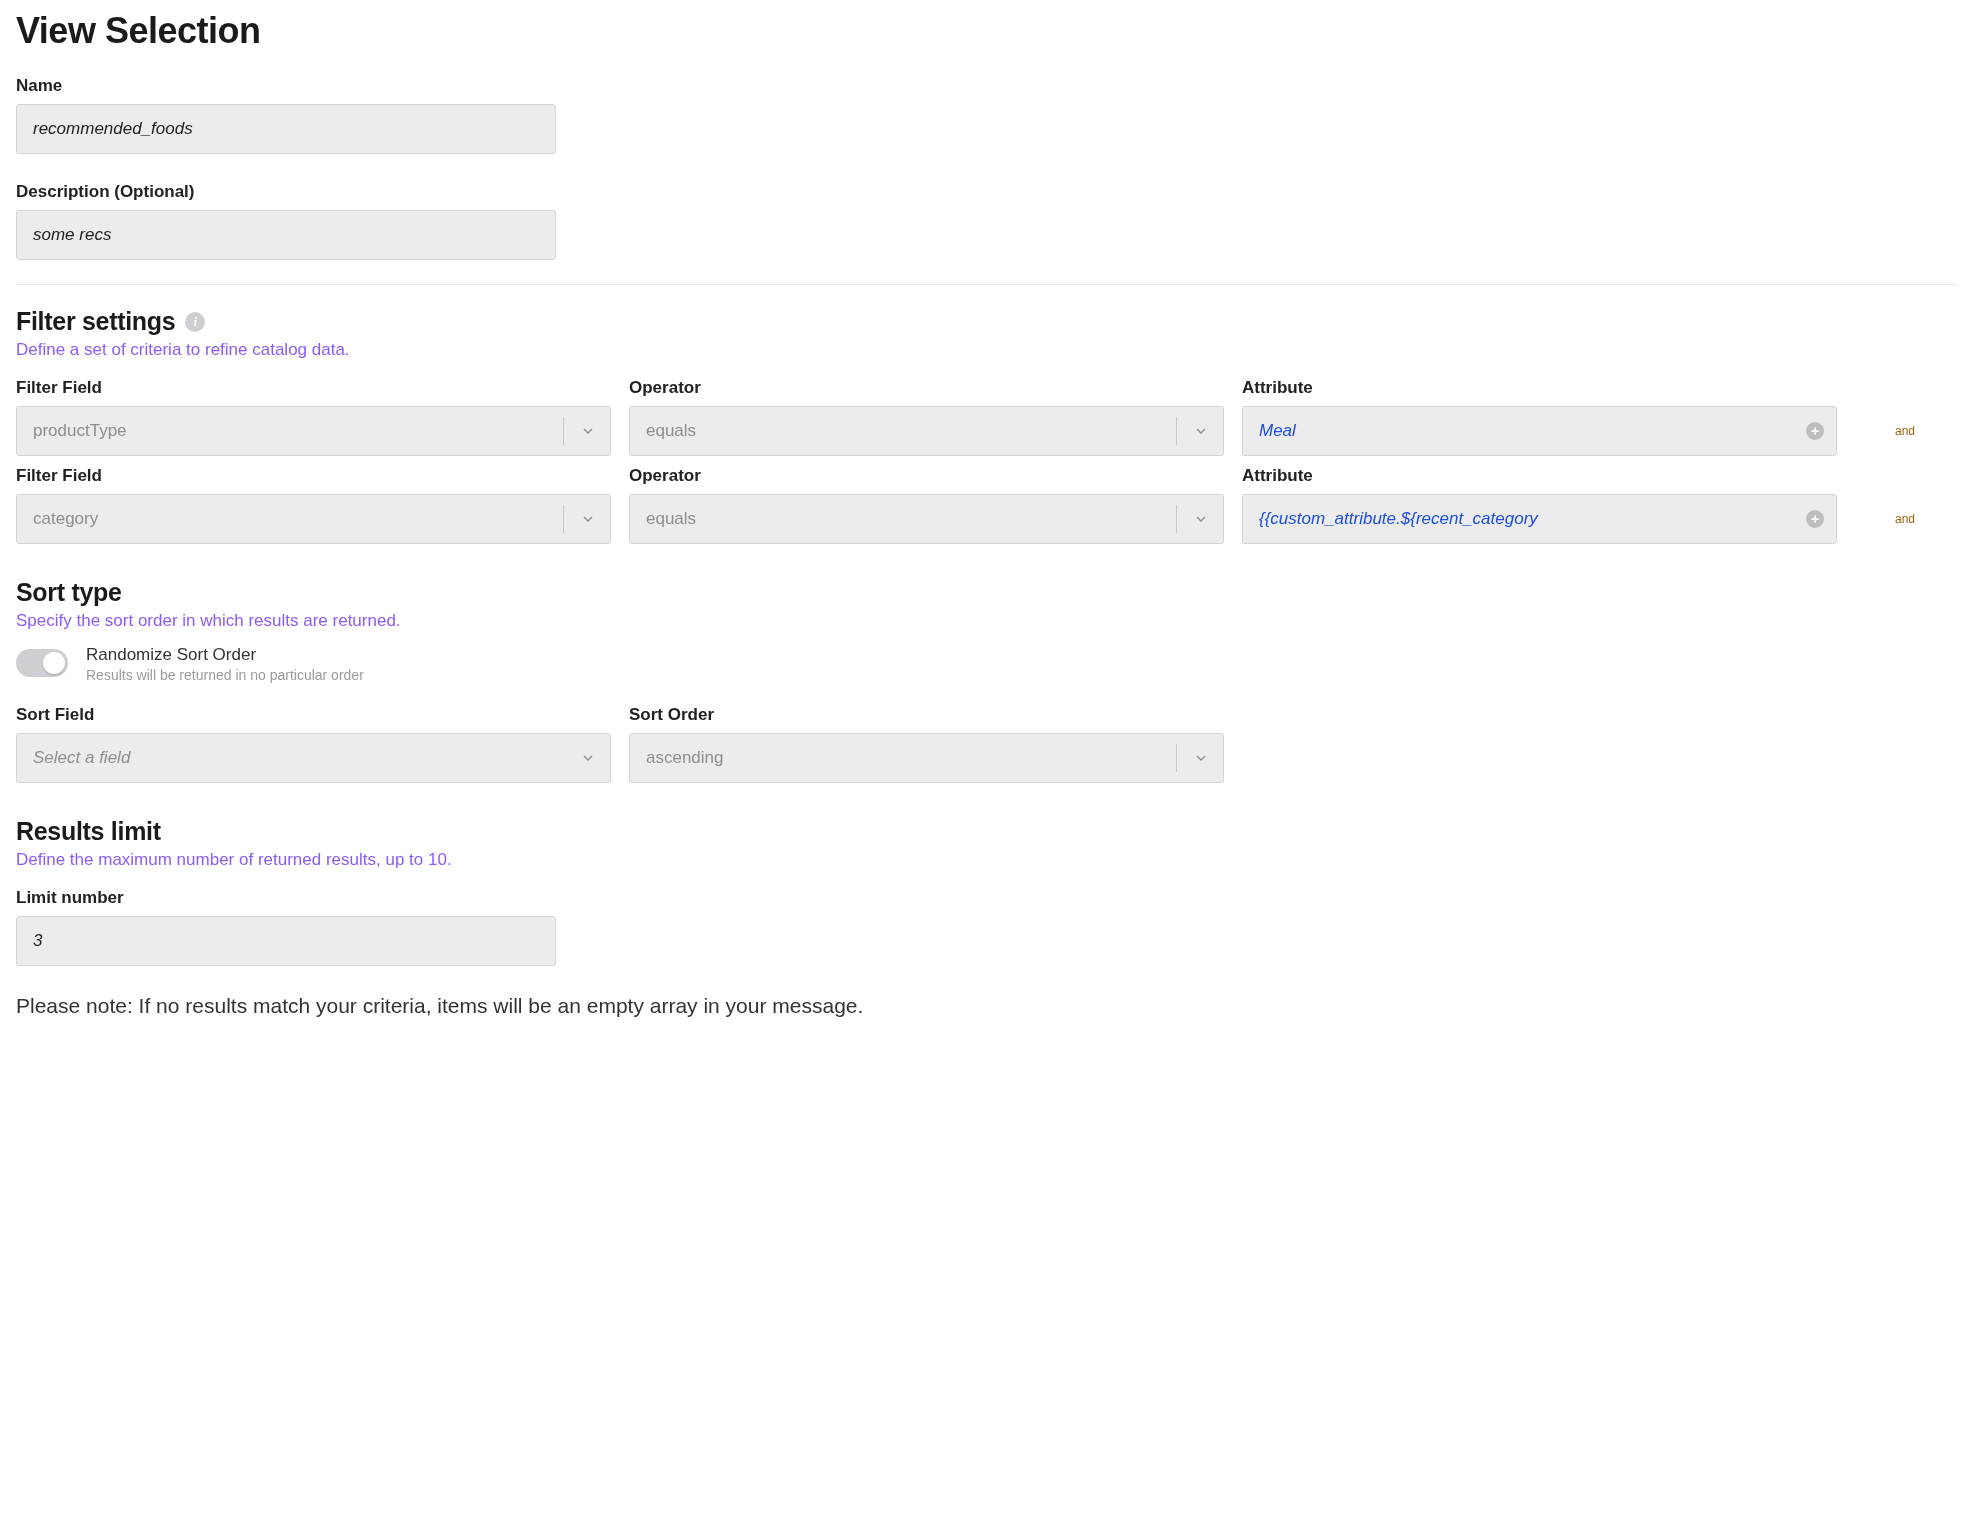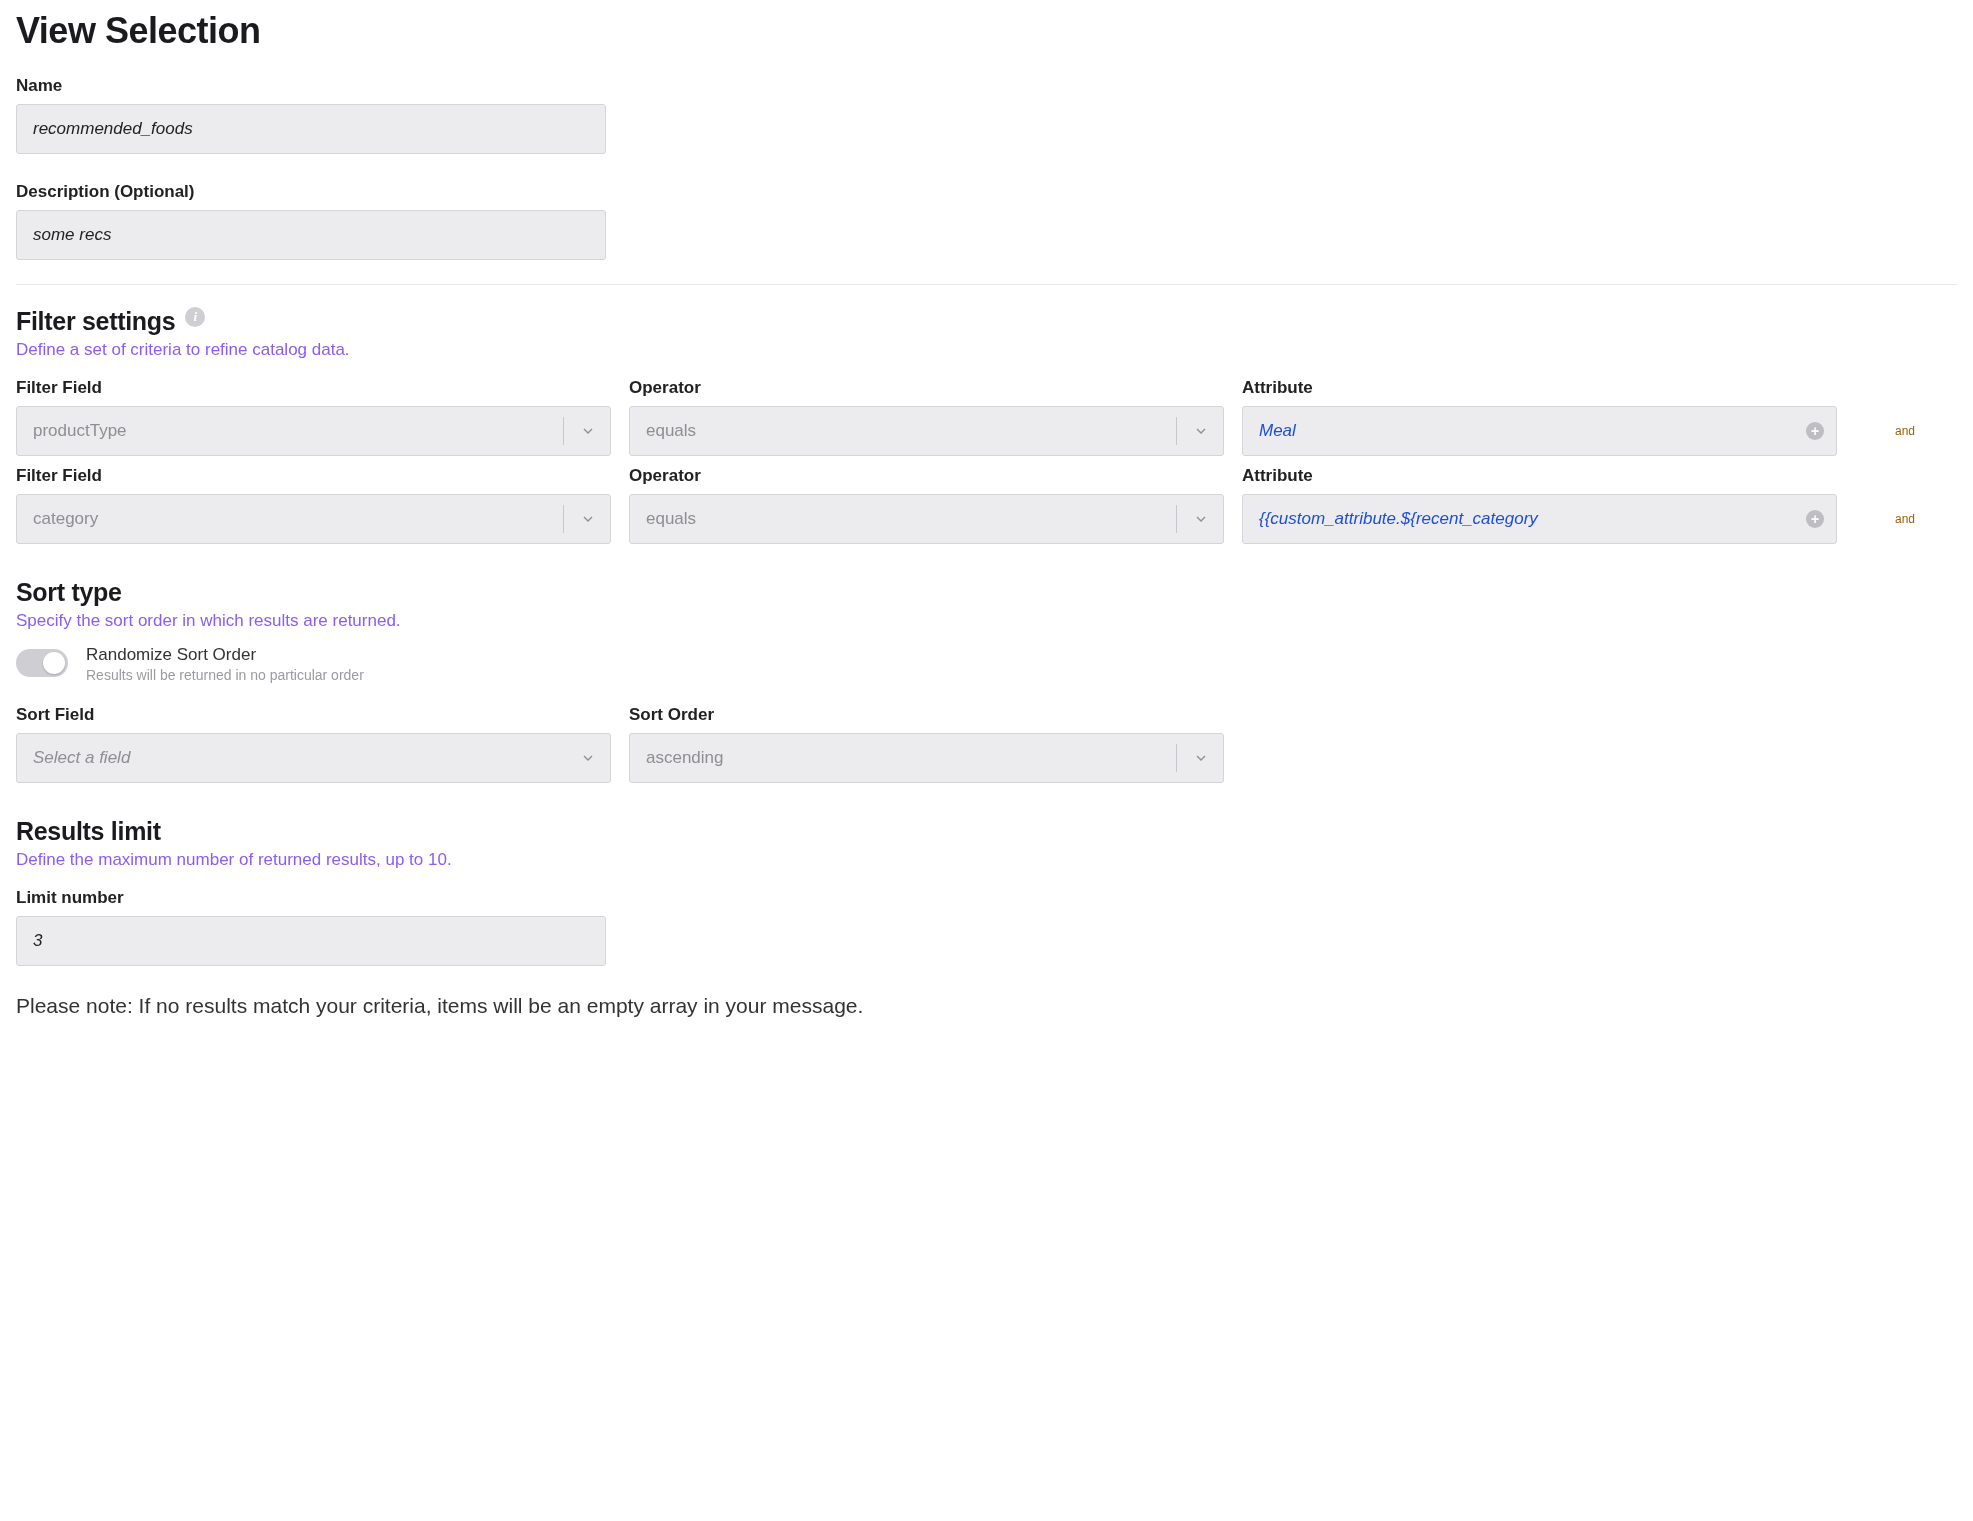--- a/index.html
+++ b/index.html
@@ -21,40 +21,40 @@
     margin: 0 0 24px 0;
     letter-spacing: -0.5px;
   }
   .field-label {
     font-size: 17px;
     font-weight: 600;
     margin: 0 0 8px 0;
     color: #222;
   }
   .text-input {
-    width: 590px;
+    width: 540px;
     height: 50px;
     border: 1px solid #d5d5d7;
     background: #ececee;
     border-radius: 3px;
     padding: 0 16px;
     font-size: 17px;
     font-style: italic;
     color: #222;
     outline: none;
   }
   .section-block { margin-bottom: 28px; }
   .divider {
     border: none;
     border-top: 1px solid #e7e7e9;
     margin: 24px 0 22px 0;
   }
   .section-heading-row {
     display: flex;
-    align-items: flex-start;
+    align-items: center;
     gap: 10px;
     margin-bottom: 4px;
   }
   h2.section-heading {
     font-size: 25px;
     font-weight: 700;
     margin: 0;
     letter-spacing: -0.3px;
   }
   .info-icon {

